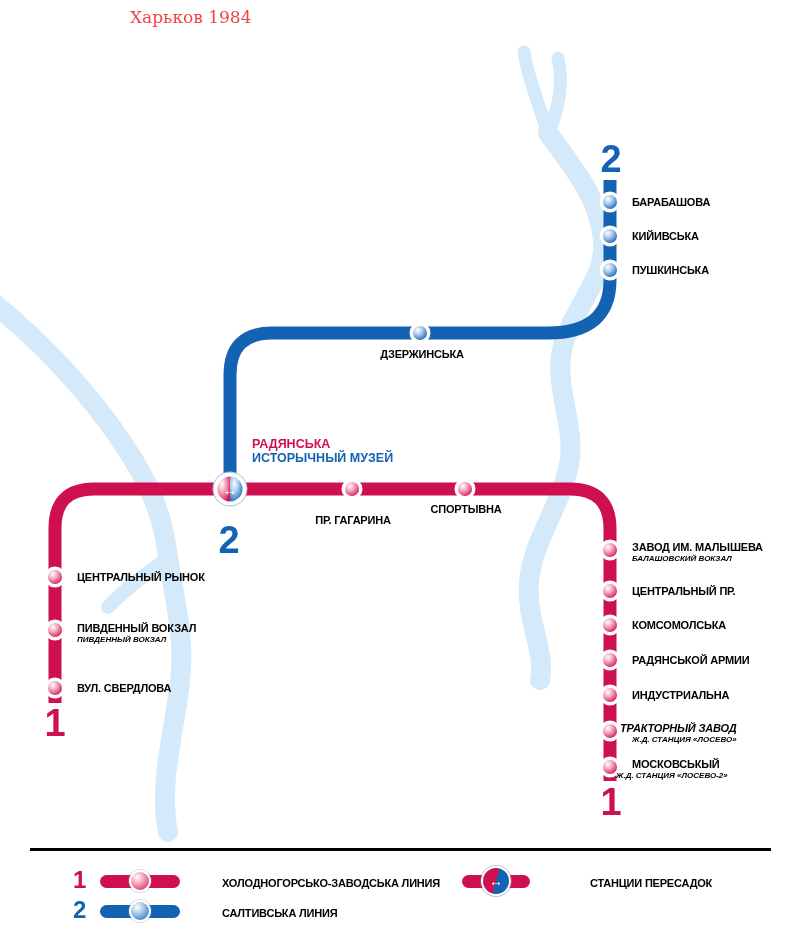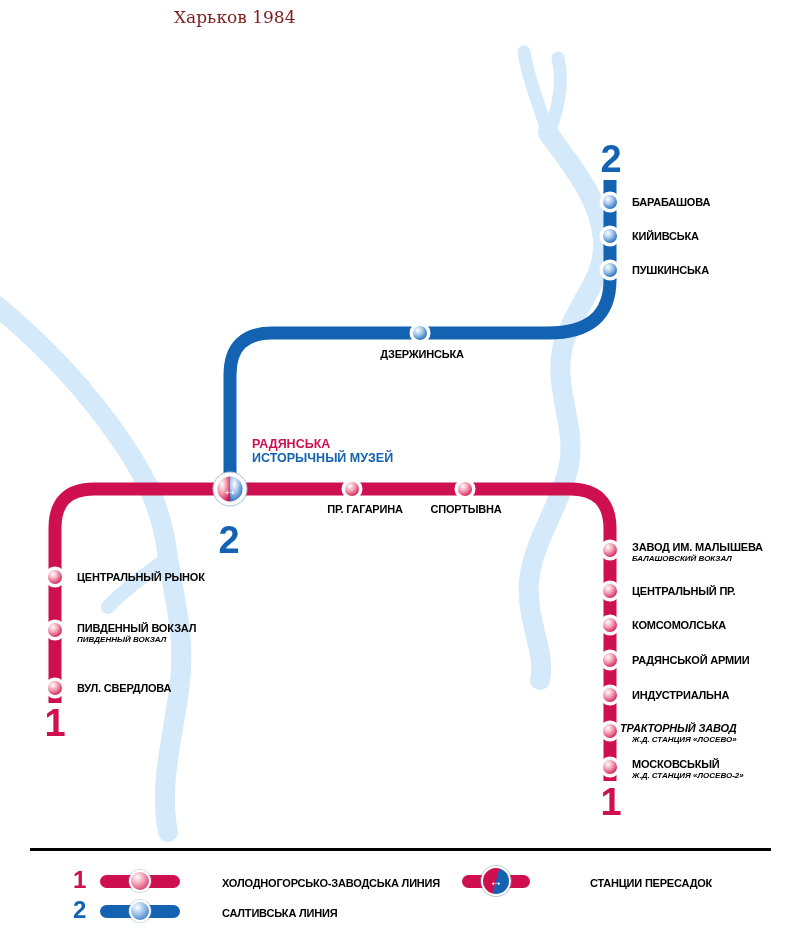--- a/index.html
+++ b/index.html
@@ -1,19 +1,19 @@
 <!DOCTYPE html>
 <html><head>
 <meta charset="utf-8">
 <style>
   html,body{margin:0;padding:0;background:#fff;}
   .stage{position:relative;width:800px;height:950px;background:#fff;overflow:hidden;
          font-family:"Liberation Sans",sans-serif;}
   .map-svg{position:absolute;left:0;top:0;width:800px;height:950px;}
-  .hdr{position:absolute;font:17px "DejaVu Serif",serif;color:#7f1d1d;white-space:nowrap;margin-left:44px;}
+  .hdr{position:absolute;font:17px "DejaVu Serif",serif;color:#ef4444;white-space:nowrap;}
   .lbl{position:absolute;font-weight:bold;font-size:11px;letter-spacing:-0.2px;
        white-space:nowrap;color:#000;line-height:1.1;}
   .sub{font-size:8px;font-style:italic;letter-spacing:0;}
   .ctr{transform:translateX(-50%);}
   .line-num{position:absolute;transform:translateX(-50%);font-weight:bold;font-size:38px;line-height:1;}
   .c-red{color:#cf1050;}
   .c-blue{color:#1462b2;}
   .radyanska{position:absolute;font-weight:bold;font-size:12.5px;white-space:nowrap;color:#cf1050;}
   .muzei{position:absolute;font-weight:bold;font-size:12.5px;white-space:nowrap;color:#1462b2;}
   
@@ -158,33 +158,33 @@
   <div class="line-num c-red" style="left:611px;top:783px;">1</div>
 
   <div class="lbl" style="left:632px;top:196px;">БАРАБАШОВА</div>
   <div class="lbl" style="left:632px;top:230px;">КИЙИВСЬКА</div>
   <div class="lbl" style="left:632px;top:264px;">ПУШКИНСЬКА</div>
   <div class="lbl ctr" style="left:422px;top:348px;">ДЗЕРЖИНСЬКА</div>
 
   <div class="radyanska" style="left:252px;top:437px;">РАДЯНСЬКА</div>
   <div class="muzei" style="left:252px;top:451px;">ИСТОРЫЧНЫЙ МУЗЕЙ</div>
 
-  <div class="lbl ctr" style="left:353px;top:503px;margin-left:12px;">ПР. ГАГАРИНА</div>
+  <div class="lbl ctr" style="left:353px;top:514px;">ПР. ГАГАРИНА</div>
   <div class="lbl ctr" style="left:466px;top:503px;">СПОРТЫВНА</div>
 
   <div class="lbl" style="left:632px;top:541px;">ЗАВОД ИМ. МАЛЫШЕВА</div>
   <div class="lbl sub" style="left:632px;top:555px;">БАЛАШОВСКИЙ ВОКЗАЛ</div>
   <div class="lbl" style="left:632px;top:585px;">ЦЕНТРАЛЬНЫЙ ПР.</div>
   <div class="lbl" style="left:632px;top:619px;">КОМСОМОЛСЬКА</div>
   <div class="lbl" style="left:632px;top:654px;">РАДЯНСЬКОЙ АРМИИ</div>
   <div class="lbl" style="left:632px;top:689px;">ИНДУСТРИАЛЬНА</div>
   <div class="lbl" style="left:620px;top:722px;font-style:italic;">ТРАКТОРНЫЙ ЗАВОД</div>
   <div class="lbl sub" style="left:632px;top:736px;">Ж.Д. СТАНЦИЯ «ЛОСЕВО»</div>
   <div class="lbl" style="left:632px;top:758px;">МОСКОВСЬКЫЙ</div>
-  <div class="lbl sub" style="left:632px;top:772px;text-align:right;">Ж.Д. СТАНЦИЯ «ЛОСЕВО-2»</div>
+  <div class="lbl sub" style="left:616px;top:772px;text-align:right;">Ж.Д. СТАНЦИЯ «ЛОСЕВО-2»</div>
 
   <div class="lbl" style="left:77px;top:571px;">ЦЕНТРАЛЬНЫЙ РЫНОК</div>
   <div class="lbl" style="left:77px;top:622px;">ПИВДЕННЫЙ ВОКЗАЛ</div>
   <div class="lbl sub" style="left:77px;top:636px;">ПИВДЕННЫЙ ВОКЗАЛ</div>
   <div class="lbl" style="left:77px;top:682px;">ВУЛ. СВЕРДЛОВА</div>
 
   <div class="legend-divider"></div>
 
   <div class="legend-num c-red" style="left:73px;top:868px;">1</div>
   <div class="legend-seg seg-red" style="left:100px;top:875px;width:80px;"></div>

